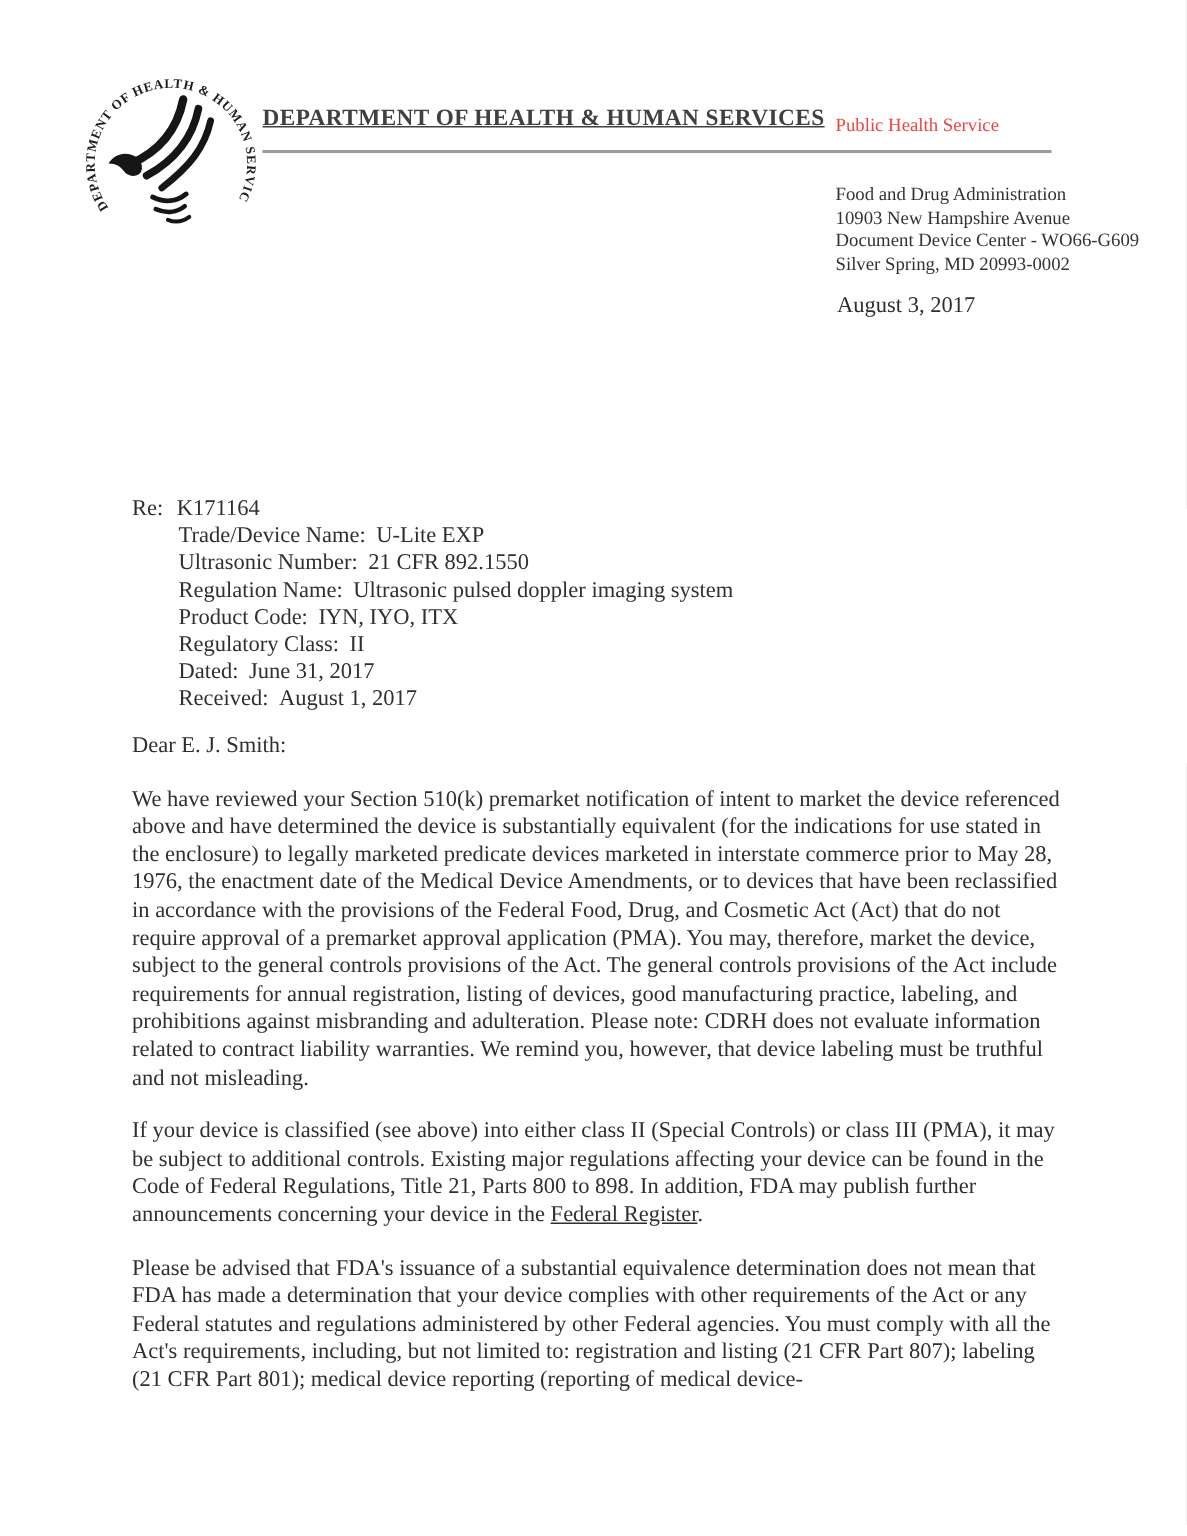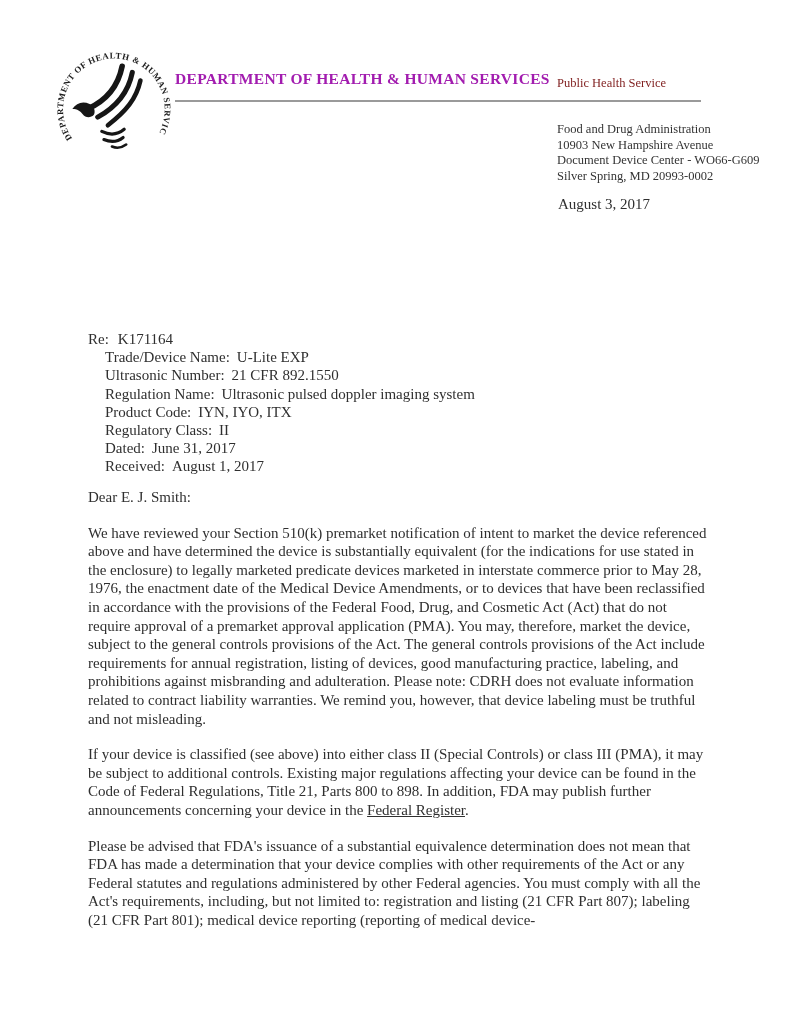--- a/index.html
+++ b/index.html
@@ -10,30 +10,30 @@
     margin:0 auto;
     background:#ffffff;
     color:#2f2f2f;
     font-family:"Liberation Serif","DejaVu Serif",serif;
     overflow:hidden;
   }
   .logo { position:absolute; left:53px; top:46px; width:122px; height:126px; }
   .ring-text { font-family:"Liberation Serif",serif; font-size:8.6px; letter-spacing:0.6px; fill:#1c1c1c; font-weight:bold; }
   .dept-title {
     position:absolute; left:175px; top:70px;
-    font-size:15.5px; font-weight:bold; letter-spacing:0.3px; color:#a21caf;
+    font-size:15.5px; font-weight:bold; letter-spacing:0.3px; color:#404040;text-decoration:underline;
   }
-  .phs { position:absolute; left:557px; top:76px; font-size:12.5px; color:#7f1d1d; }
+  .phs { position:absolute; left:557px; top:76px; font-size:12.5px; color:#ef4444; }
   .header-rule { position:absolute; left:175px; top:100px; width:526px; height:2px; background:#9a9a9a; }
   .fda-addr { position:absolute; left:557px; top:122px; font-size:12.5px; line-height:15.6px; color:#333; }
   .letter-date { position:absolute; left:558px; top:196px; font-size:15px; }
   .recipient { position:absolute; left:88px; top:201px; font-size:15px; line-height:20.5px; }
   .re-block { position:absolute; left:88px; top:330px; font-size:15px; line-height:18.2px; }
   .re-first .re-lab { margin-right:9px; }
-  .re-fields { margin-left:17px; }
+  .re-fields { margin-left:31px; }
   .re-row .re-lab { margin-right:7px; }
   .letter-body { position:absolute; left:88px; top:488px; width:619px; font-size:15px; line-height:18.6px; }
   .letter-body p { margin-top:17px; }
   .fr-underline { text-decoration:underline; }
 </style>
 </head>
 <body>
 
 <div class="page">
 

